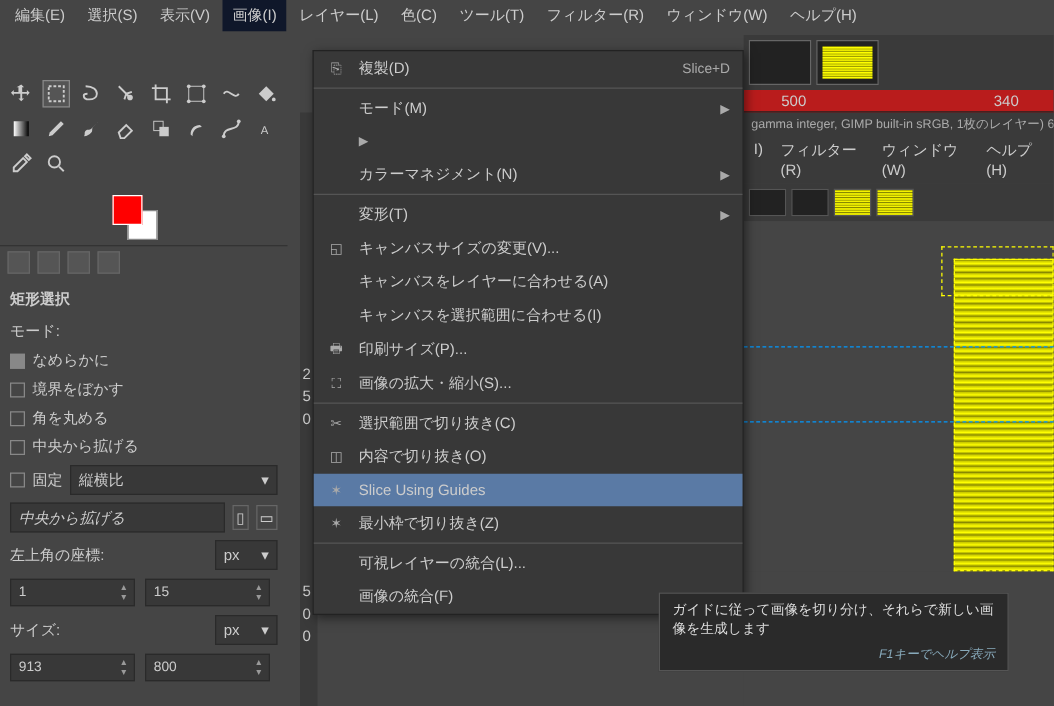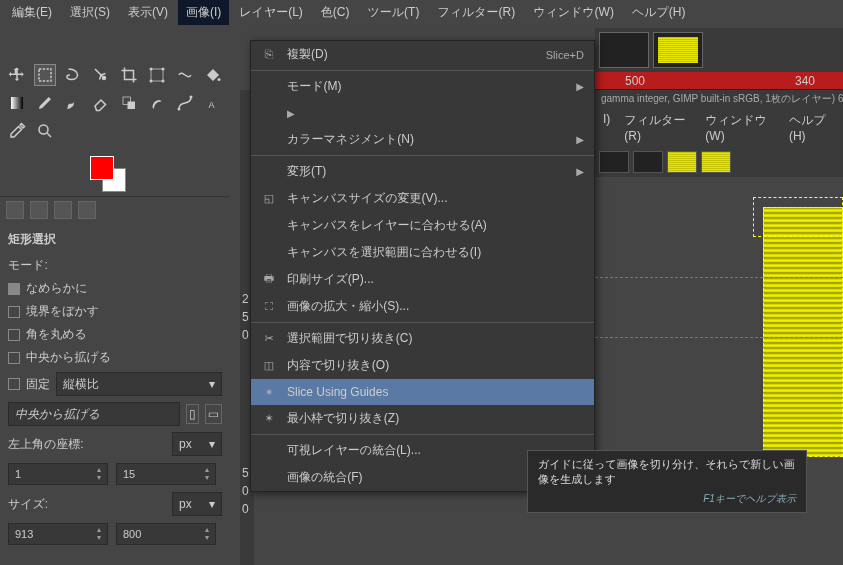--- a/index.html
+++ b/index.html
@@ -28,21 +28,21 @@
 .italic{font-style:italic;color:#888}
 .dropdown{position:absolute;left:250px;top:40px;width:345px;background:#383838;border:1px solid #222;box-shadow:2px 2px 8px rgba(0,0,0,.5);z-index:100}
 .dd-item{display:flex;align-items:center;padding:5px 10px;gap:10px;cursor:pointer}
 .dd-item.dis{color:#777}
 .dd-item.hov{background:#5a7aa5;color:#fff}
 .dd-sep{height:1px;background:#555;margin:2px 0}
 .dd-ic{width:16px;height:16px;display:flex;align-items:center;justify-content:center;color:#aaa;font-size:11px}
 .dd-lbl{flex:1}
 .dd-sc{color:#aaa;font-size:11px}
 .dd-ar{color:#aaa;font-size:10px}
-.tooltip{position:absolute;left:527px;top:450px;background:#2a2a2a;border:1px solid #555;padding:6px 10px;z-index:101;width:280px}
+.tooltip{position:absolute;left:527px;top:474px;background:#2a2a2a;border:1px solid #555;padding:6px 10px;z-index:101;width:280px}
 .tooltip .l1{color:#ddd;font-size:11px;line-height:1.4}
 .tooltip .l2{color:#8ab;font-size:10px;font-style:italic;text-align:right;margin-top:4px}
 .canvas-area{position:absolute;left:595px;top:28px;right:0;bottom:0;background:#454545}
 .toprow{display:flex;gap:4px;padding:4px;background:#3a3a3a}
 .thumb{width:50px;height:36px;border:1px solid #666;background:#222;display:flex;align-items:center;justify-content:center}
 .thumb.y{background:#222}
 .thumb.y::after{content:"";width:40px;height:26px;background:repeating-linear-gradient(0deg,#cc0 0,#ff0 1px,#880 2px)}
 .ruler{height:18px;background:#b91c1c;border-bottom:1px solid #222;position:relative;font-size:9px;color:#aaa}
 .ruler span{position:absolute;top:2px}
 .titlebar{background:#3a3a3a;padding:2px 6px;font-size:10px;color:#aaa;white-space:nowrap;overflow:hidden}

